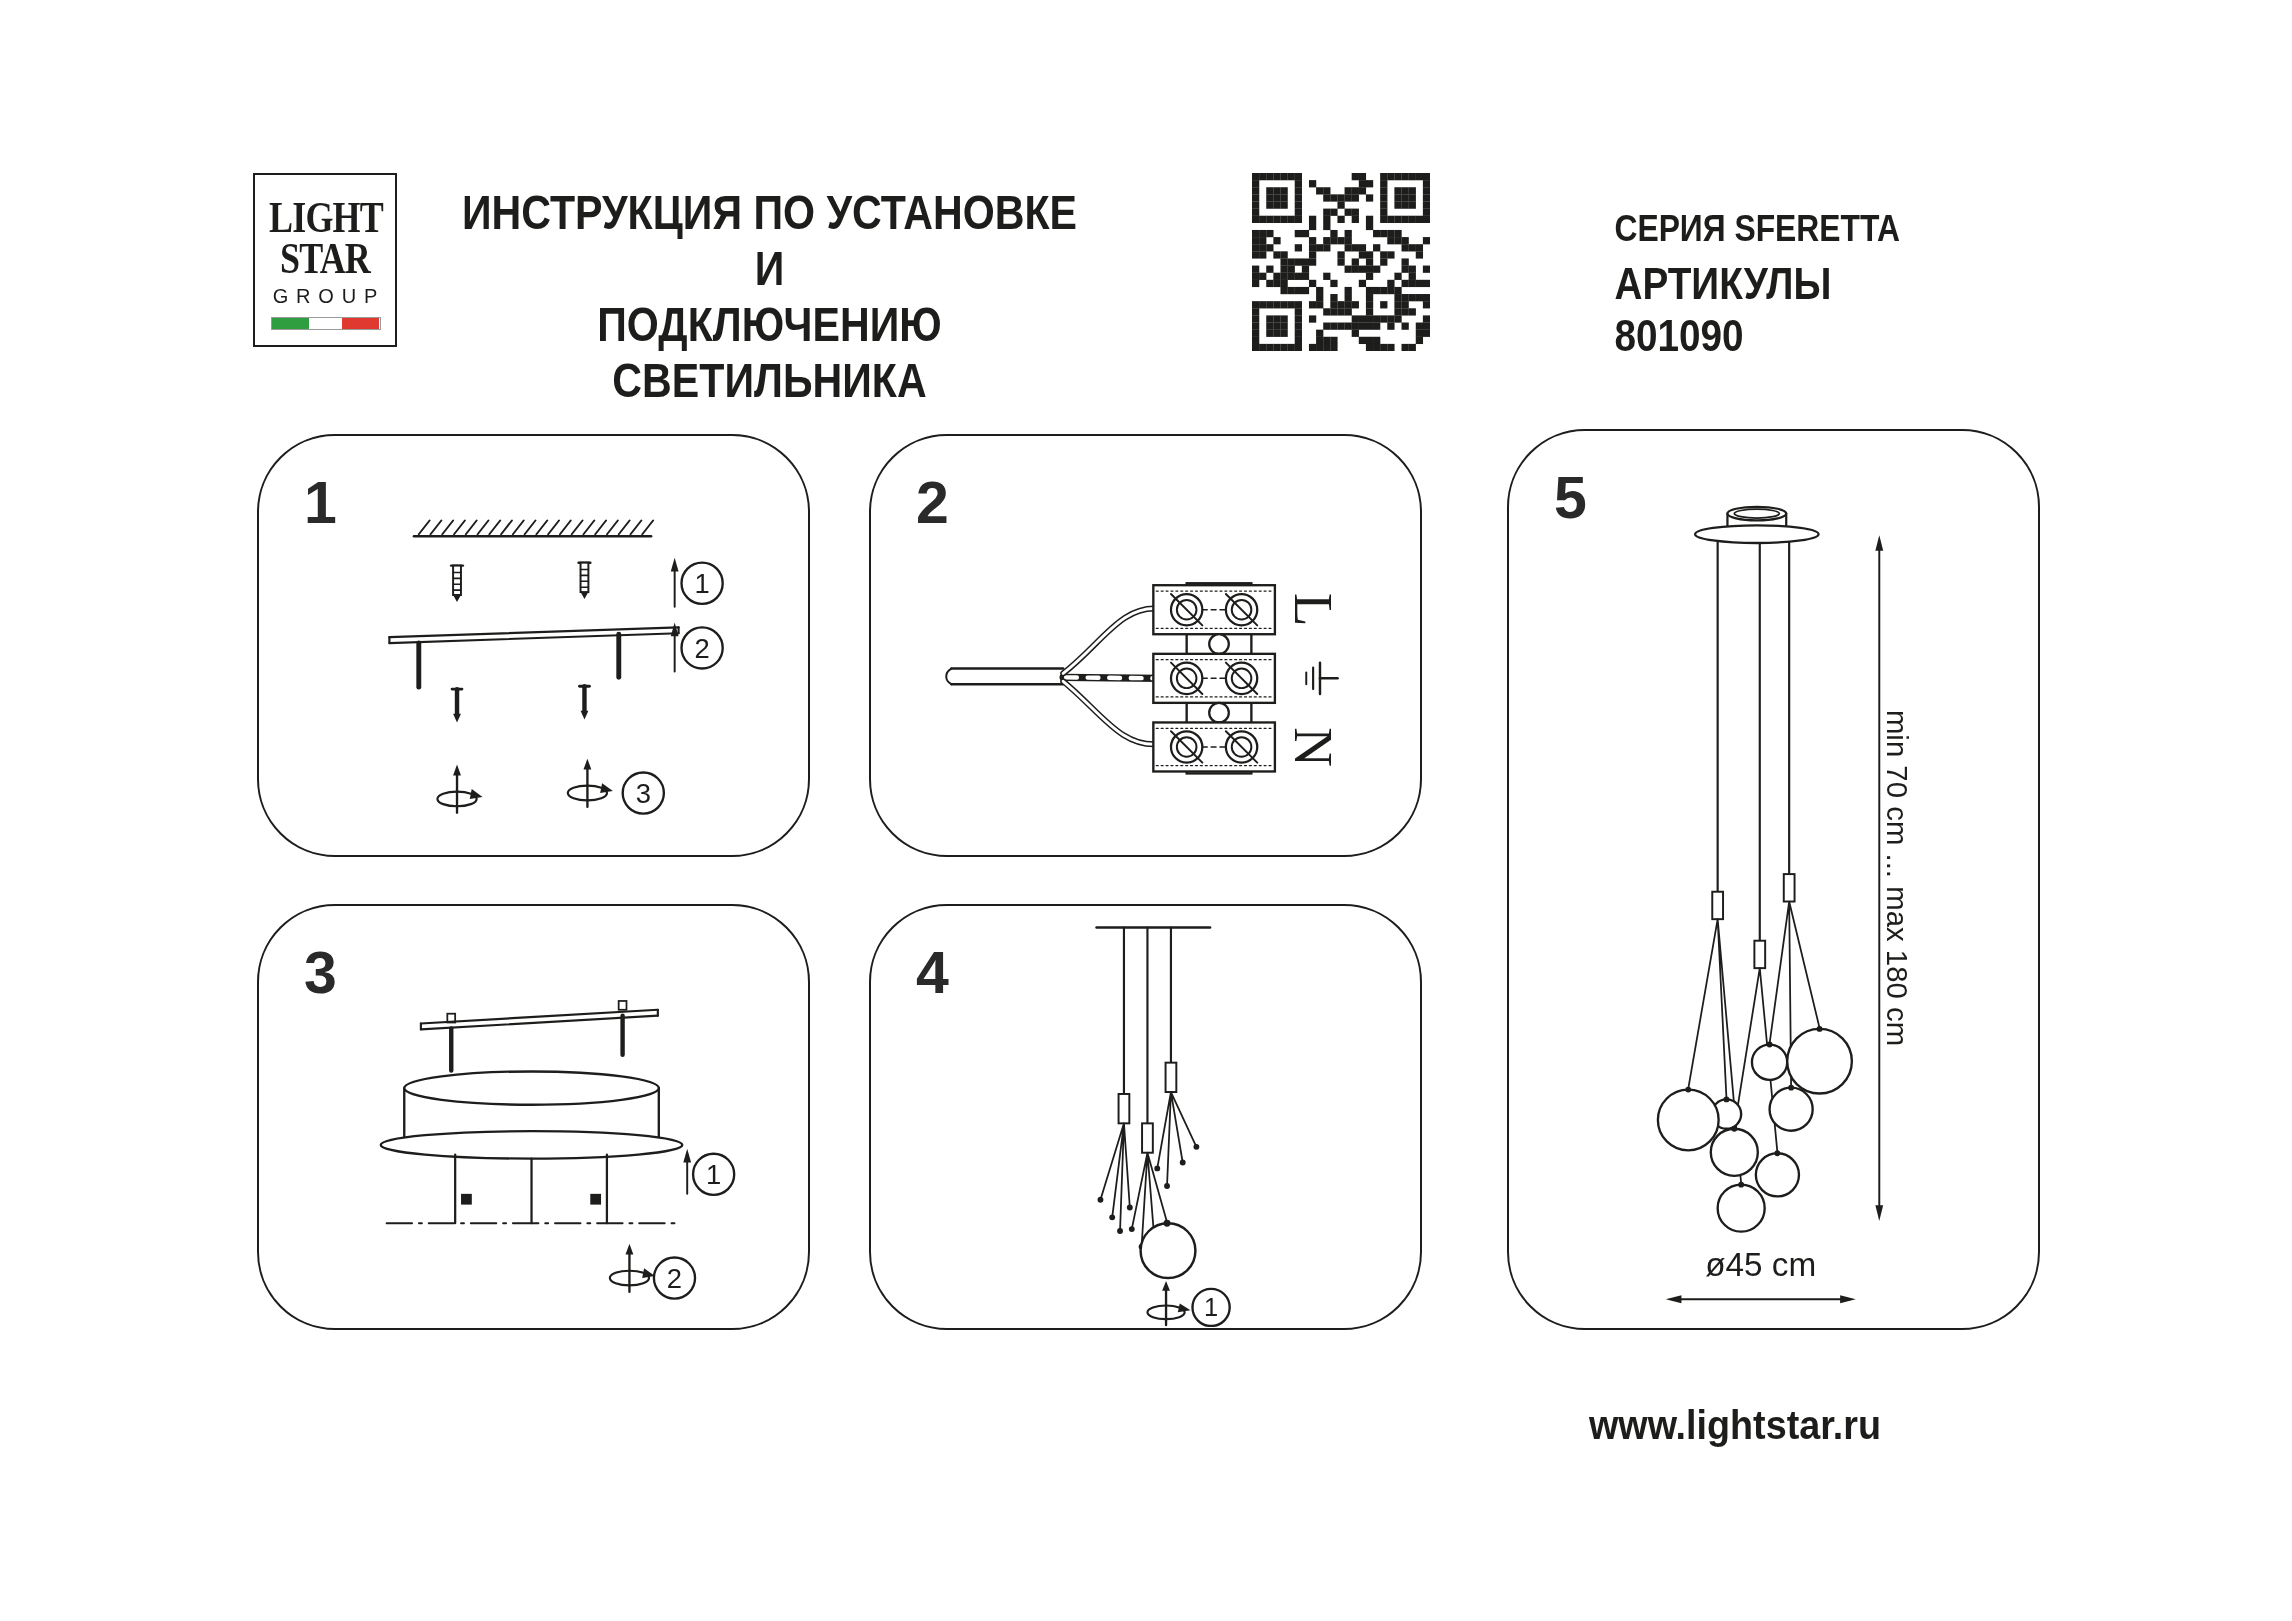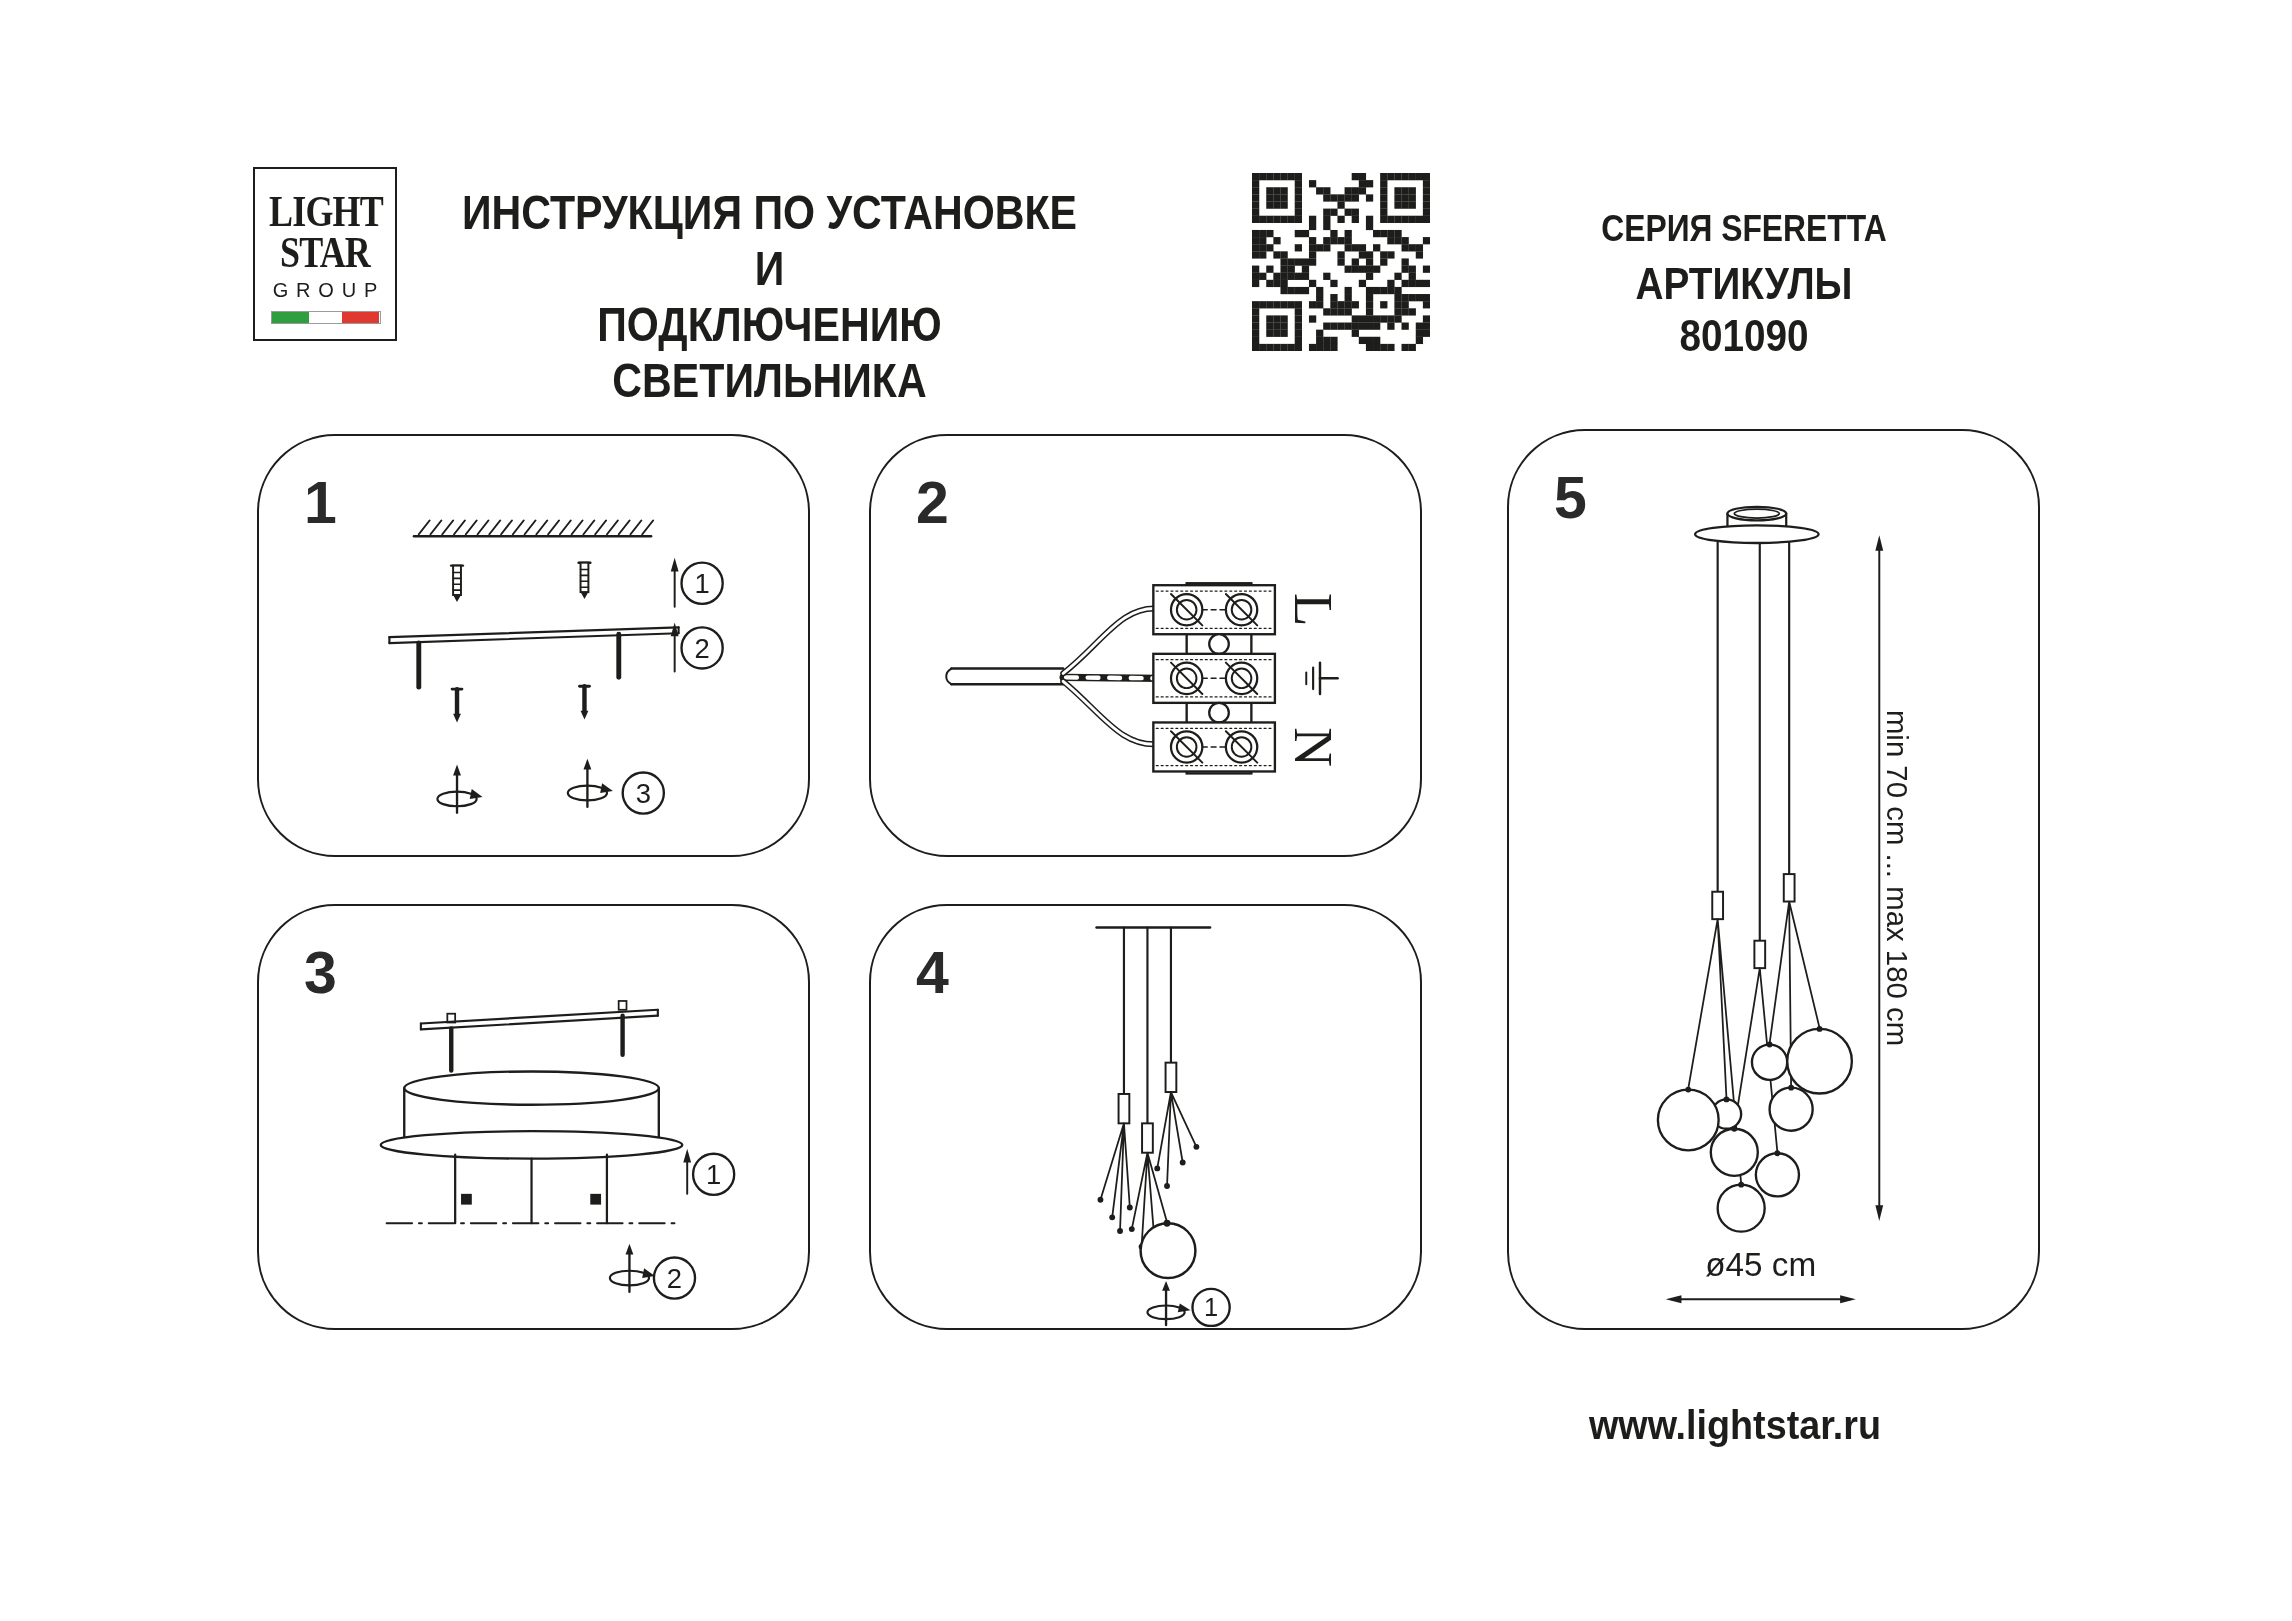--- a/index.html
+++ b/index.html
@@ -1,32 +1,32 @@
 <!DOCTYPE html>
 <html><head>
 <meta charset="utf-8">
 <style>
   html,body{margin:0;padding:0;background:#ffffff;}
   #page{position:relative;width:2293px;height:1621px;background:#ffffff;overflow:hidden;
         font-family:"Liberation Sans",sans-serif;color:#1d1d1b;}
   .abs{position:absolute;}
   
-  #logo-box{left:253px;top:167px;width:144px;height:174px;border:2px solid #1d1d1b;box-sizing:border-box;text-align:center;}
+  #logo-box{left:253px;top:173px;width:144px;height:174px;border:2px solid #1d1d1b;box-sizing:border-box;text-align:center;}
   .logo-word{font-family:"Liberation Serif",serif;font-weight:bold;font-size:45px;line-height:0.92;
              transform:scaleX(0.8);transform-origin:center;letter-spacing:-1px;}
   #logo-line1{margin-top:21.6px;}
   #logo-line3{font-family:"Liberation Sans",sans-serif;font-weight:normal;font-size:20px;letter-spacing:7.8px;
               margin-top:5.9px;margin-left:7.8px;}
   #logo-flag{position:absolute;left:15.7px;top:142px;width:110px;height:12.7px;border:1px solid #9a9a9a;
              box-sizing:border-box;display:flex;}
   #logo-flag span{display:block;height:100%;}
   #main-title{left:397px;top:184px;width:745px;text-align:center;font-weight:bold;font-size:49px;line-height:56px;
               transform:scaleX(0.84);transform-origin:center top;letter-spacing:0;}
   #qr-wrap{left:1252px;top:173px;width:178px;height:178px;}
-  #series-wrap{left:1548px;top:208px;width:392px;text-align:center;}
+  #series-wrap{left:1587px;top:208px;width:392px;text-align:left;}
   #series-line{font-weight:bold;font-size:37px;transform:scaleX(0.86);transform-origin:center;}
   #articles-line{font-weight:bold;font-size:45px;margin-top:7.8px;transform:scaleX(0.86);transform-origin:center;}
   
   .panel{border:2.5px solid #1d1d1b;border-radius:78px;box-sizing:border-box;background:#ffffff;}
   #panel-1{left:257px;top:434px;width:553px;height:423px;}
   #panel-2{left:869px;top:434px;width:553px;height:423px;}
   #panel-3{left:257px;top:904px;width:553px;height:426px;}
   #panel-4{left:869px;top:904px;width:553px;height:426px;}
   #panel-5{left:1507px;top:429px;width:533px;height:901px;}
   .panel-number{position:absolute;left:45px;top:33px;font-size:59px;font-weight:bold;color:#2a2a2a;}

